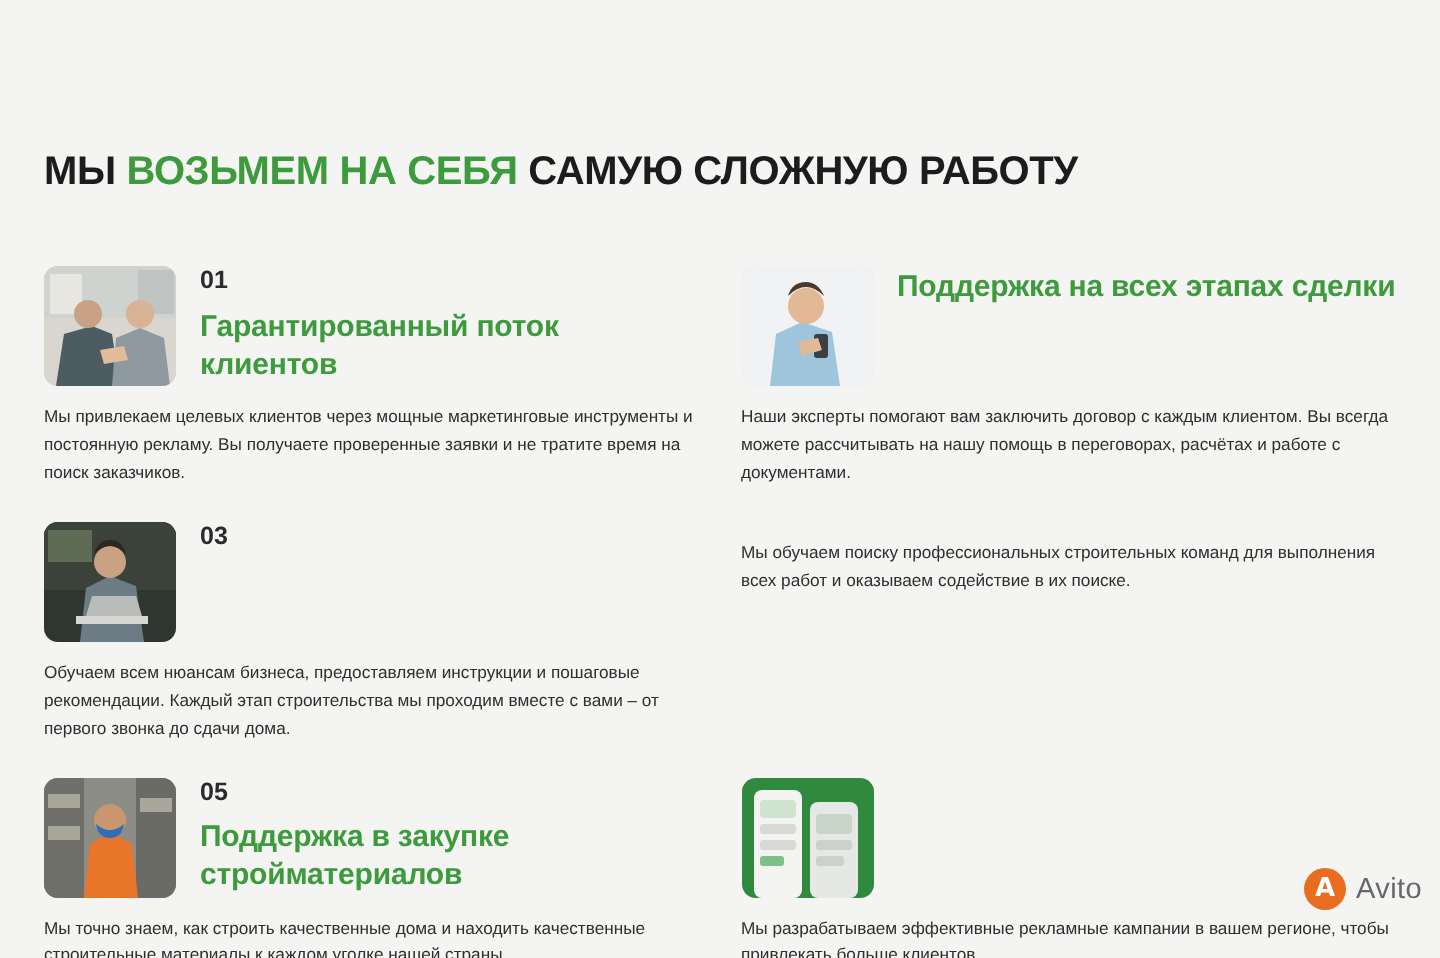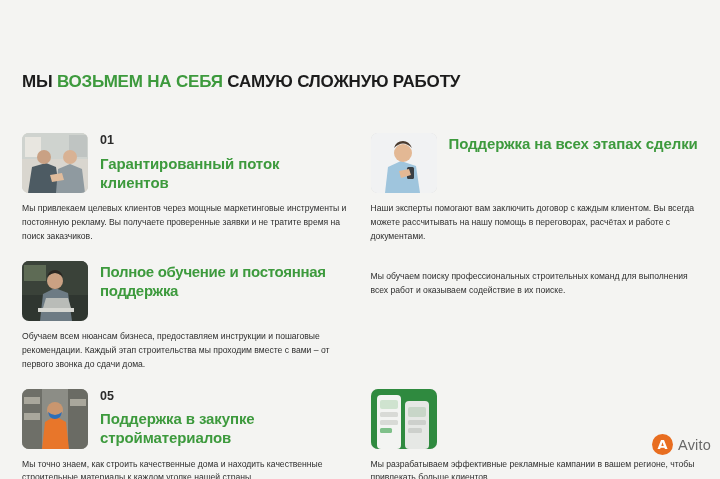--- a/index.html
+++ b/index.html
@@ -18,21 +18,21 @@
     position: absolute;
     inset: 0;
     background: #f4f4f2;
     padding: 0;
   }
   .headline {
     position: absolute;
     top: 62px;
     left: 22px;
     right: 22px;
-    font-size: 17px;
+    font-size: 20px;
     font-weight: bold;
     color: #1c1c1c;
     letter-spacing: -0.2px;
     line-height: 1.1;
   }
   .headline .accent {
     color: #3d9a3d;
   }
   .grid {
     position: absolute;
@@ -180,21 +180,21 @@
             <rect x="0" y="0" width="66" height="34" fill="#3a4239"></rect>
             <rect x="2" y="4" width="22" height="16" fill="#5e6b55"></rect>
             <path d="M18 60 L21 33 L33 27 L46 32 L50 60 Z" fill="#6d7b84"></path>
             <circle cx="33" cy="20" r="8" fill="#caa183"></circle>
             <path d="M25 16 q8 -8 16 0 q-2 -7 -8 -7 q-6 0 -8 7 Z" fill="#2b2722"></path>
             <rect x="16" y="47" width="36" height="4" fill="#d6d7d2"></rect>
             <path d="M21 47 L24 37 L46 37 L49 47 Z" fill="#b9bcb8"></path>
           </svg>
         </div>
         <div class="card-head">
-          <div class="card-title">Полное обучение и постоянная поддержка</div>
+          <div class="num">03</div>
         </div>
       </div>
       <div class="card-body">Обучаем всем нюансам бизнеса, предоставляем инструкции и пошаговые рекомендации. Каждый этап строительства мы проходим вместе с вами – от первого звонка до сдачи дома.</div>
     </div>
 
     <div class="card">
       <div class="card-body">Мы обучаем поиску профессиональных строительных команд для выполнения всех работ и оказываем содействие в их поиске.</div>
     </div>
 
     <div class="card">

